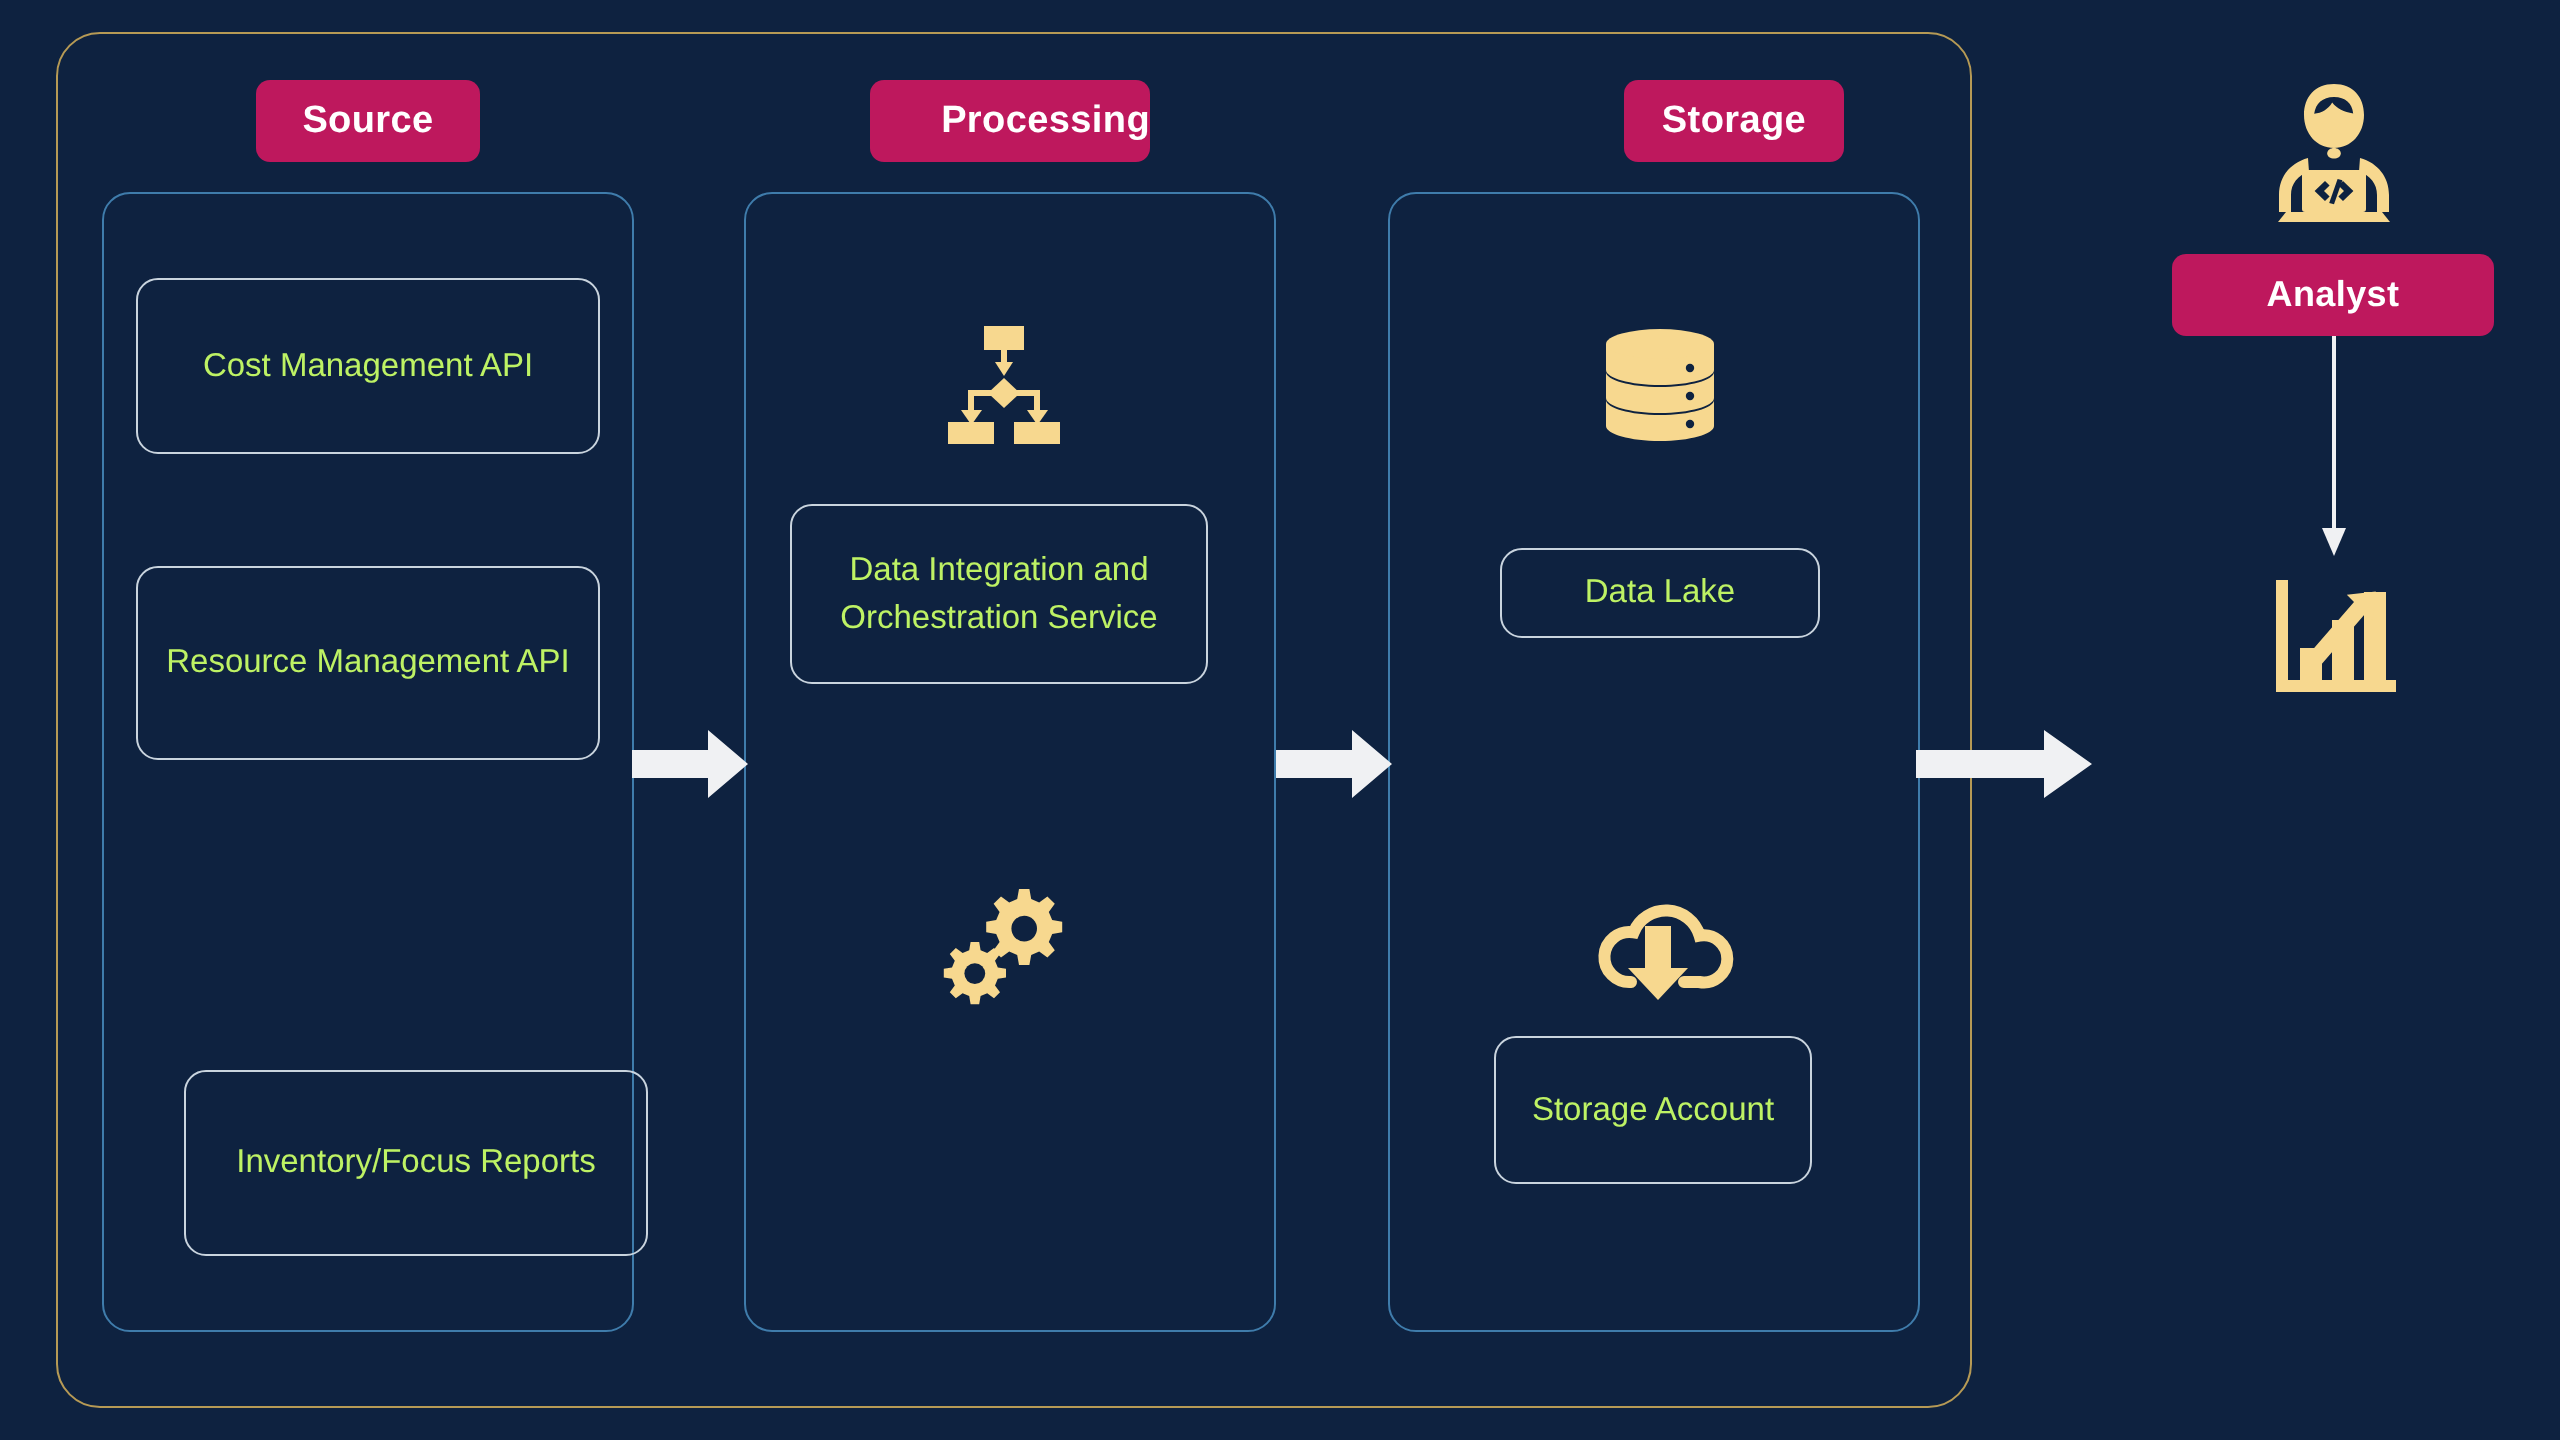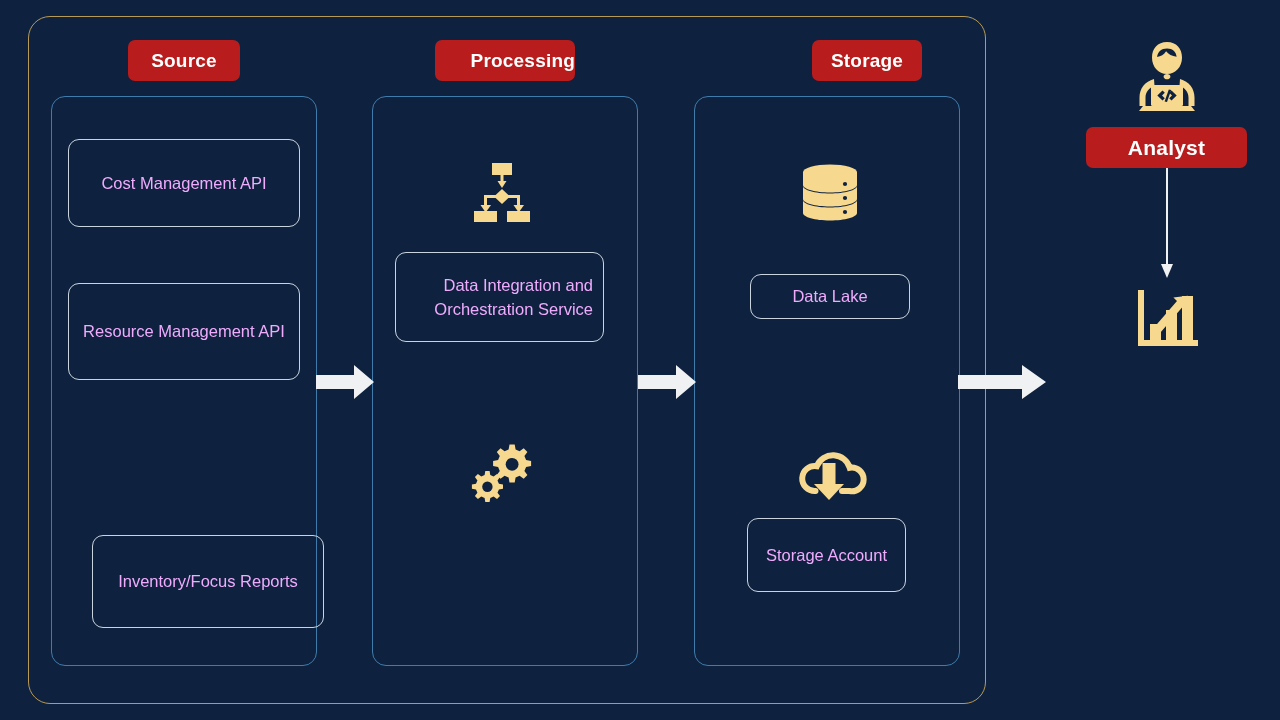--- a/index.html
+++ b/index.html
@@ -34,46 +34,46 @@
     border: 1.3px solid #3f7cab;
     border-radius: 14px;
   }
   .stage.s-source     { left: 51px;  }
   .stage.s-processing { left: 372px; width: 266px; }
   .stage.s-storage    { left: 694px; width: 266px; }
 
   
   .badge {
     position: absolute;
-    background: #b91c1c;
+    background: #be185d;
     border-radius: 7px;
     color: #ffffff;
     font-weight: bold;
     display: flex;
     align-items: center;
     justify-content: center;
     letter-spacing: .2px;
   }
   .badge.stage-badge { height: 41px; font-size: 19px; top: 40px; }
   .b-source     { left: 128px; width: 112px; }
   .b-processing { left: 435px; width: 140px; top: 39px; justify-content: flex-end; }
   .b-storage    { left: 775px; width: 110px; top: 39px; margin-left: 37px; }
 
   
   .card {
     position: absolute;
     border: 1.3px solid #c9d4de;
     border-radius: 11px;
-    color: #f0abfc;
+    color: #bef264;
     font-size: 16.5px;
     line-height: 1.47;
     display: flex;
     align-items: center;
     justify-content: center;
-    text-align: right;
+    text-align: center;
     padding: 4px 10px;
   }
 
   
   .c-cost   { left: 68px;  top: 139px; width: 232px; height: 88px; }
   .c-res    { left: 68px;  top: 283px; width: 232px; height: 97px; }
   .c-sys    { left: 68px;  top: 404px; width: 232px; height: 86px; }
   .c-inv    { left: 68px;  top: 535px; width: 232px; height: 93px; margin-left: 24px; }
 
   
@@ -87,21 +87,21 @@
   
   .icon { position: absolute; }
   .i-flow  { left: 471px; top: 161px; width: 62px; height: 62px; }
   .i-gears { left: 468px; top: 441px; width: 66px; height: 66px; }
   .i-db    { left: 801px; top: 163px; width: 58px; height: 66px; }
   .i-cloud { left: 792px; top: 446px; width: 76px; height: 56px; }
   .i-person{ left: 1134px; top: 40px; width: 66px; height: 72px; }
   .i-chart { left: 1134px; top: 288px; width: 68px; height: 64px; }
 
   
-  .b-analyst { left: 1086px; top: 127px; width: 161px; height: 41px; font-size: 21px; }
+  .b-analyst { left: 1086px; top: 127px; width: 161px; height: 41px; font-size: 18px; }
   .b-bi      { left: 1086px; top: 366px; width: 159px; height: 41px; font-size: 19px; }
 
   
   .fat-arrow { position: absolute; height: 34px; }
   .fa-1 { left: 316px; top: 365px; width: 58px; }
   .fa-2 { left: 638px; top: 365px; width: 58px; }
   .fa-3 { left: 958px; top: 365px; width: 88px; }
 
   
   .thin-arrow { position: absolute; left: 1150px; top: 168px; width: 34px; height: 110px; }

